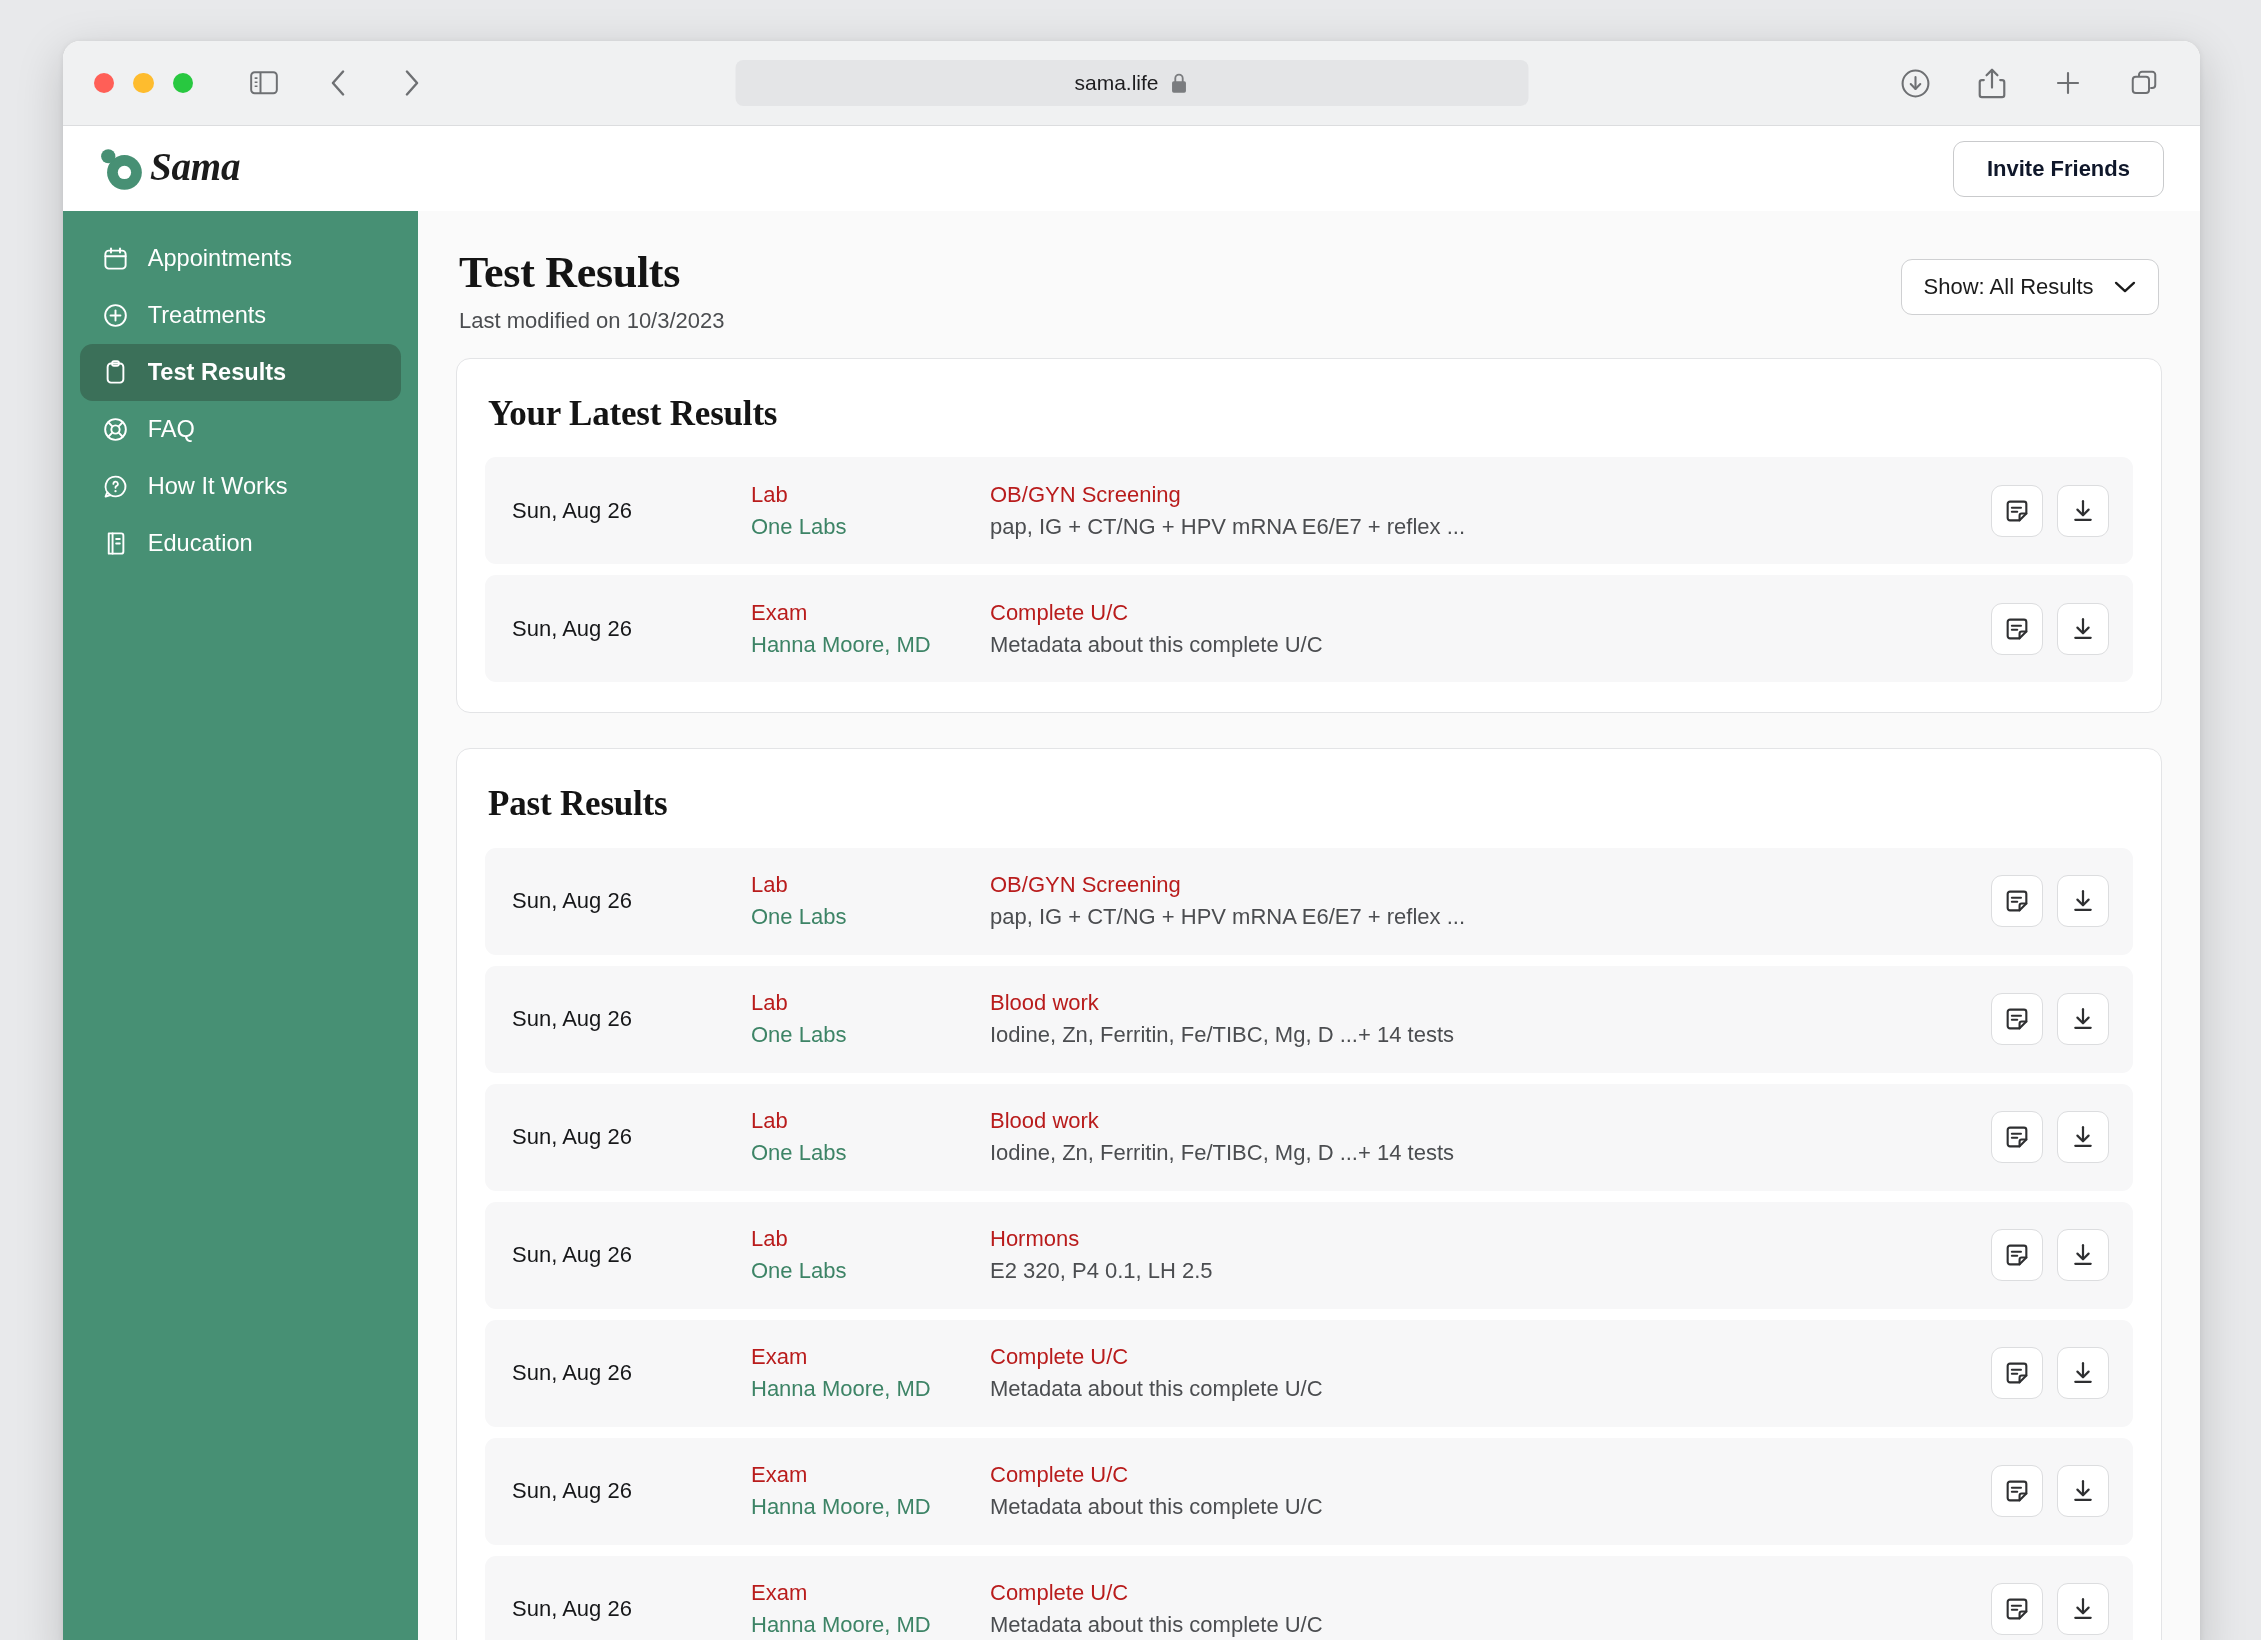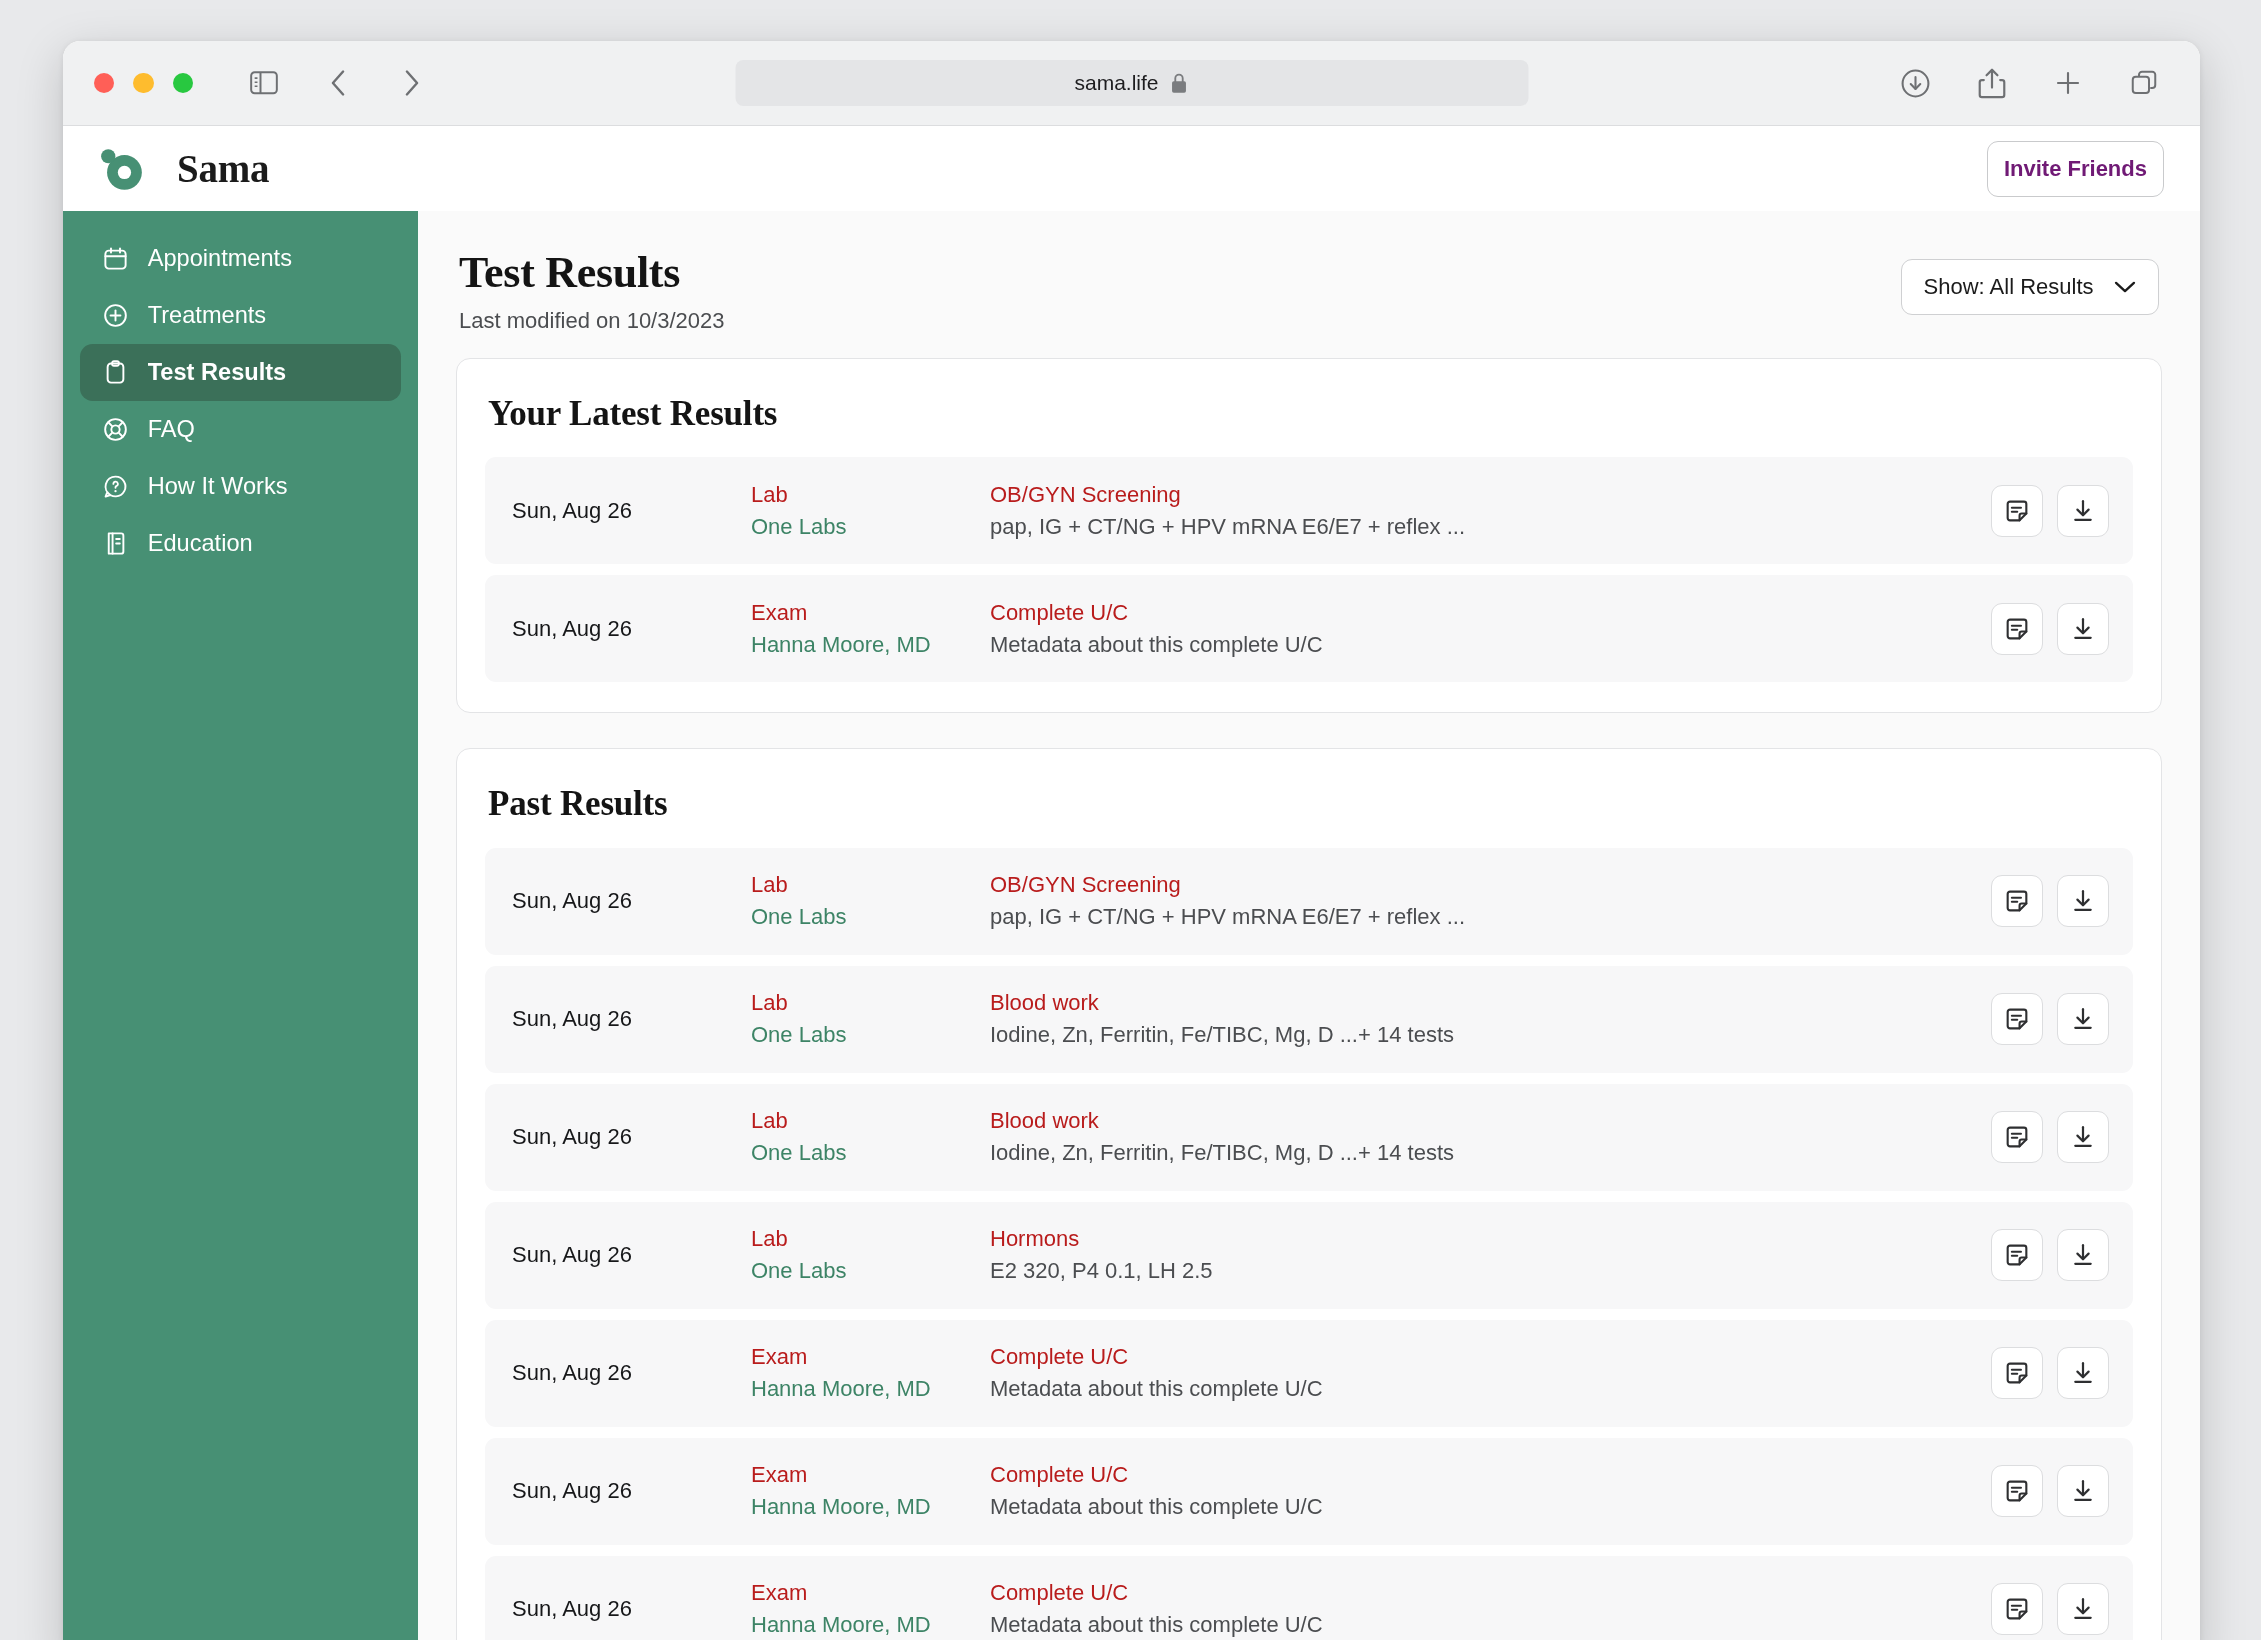--- a/index.html
+++ b/index.html
@@ -97,38 +97,39 @@
   .app-header {
     height: 85px;
     background: #ffffff;
     display: flex;
     align-items: center;
     justify-content: space-between;
     padding: 0 36px 0 33px;
   }
   .brand {
     display: flex;
-    align-items: center;
-    gap: 32px;
+    align-items: flex-start;
+    gap: 5px;
+    font-style: italic;
   }
   .brand-name {
     font-family: "Liberation Serif", serif;
     font-size: 39px;
     font-weight: 700;
     color: #1b1b1b;
     letter-spacing: -0.2px;
   }
   .invite-btn {
     border: 0.8px solid #c9cacc;
     background: #ffffff;
     border-radius: 11px;
-    padding: 14px 16px;
+    padding: 14px 33px;
     font-size: 22px;
     font-weight: 600;
-    color: #701a75;
+    color: #0f172a;
     font-family: "Liberation Sans", sans-serif;
     cursor: pointer;
   }
 
   
   .app-body {
     display: flex;
     height: calc(1617px - 85px - 85px);
   }
 

